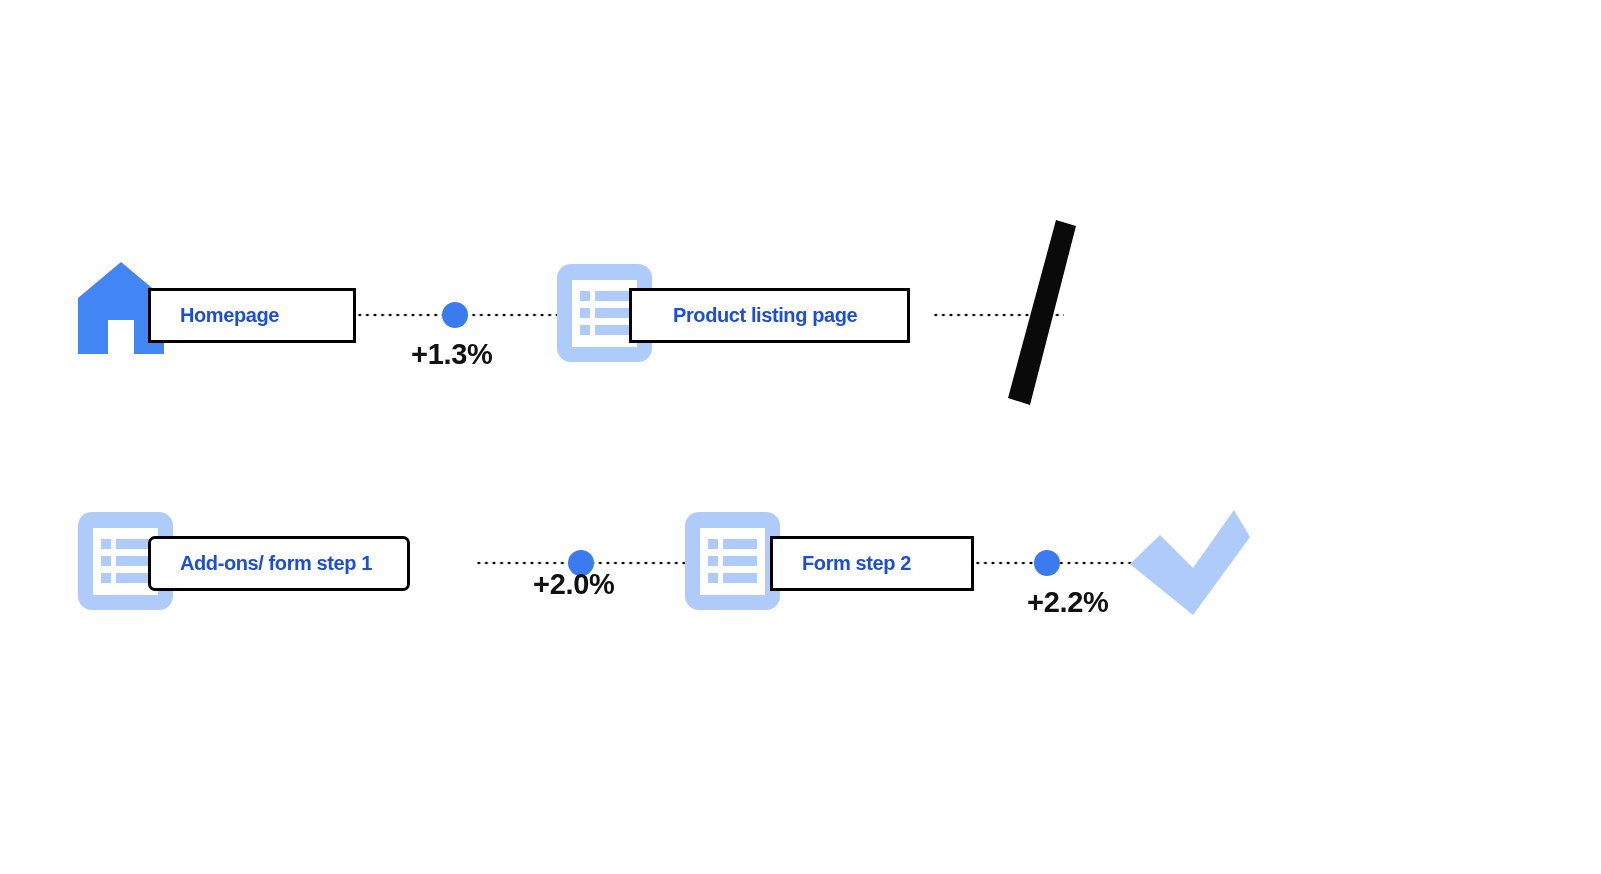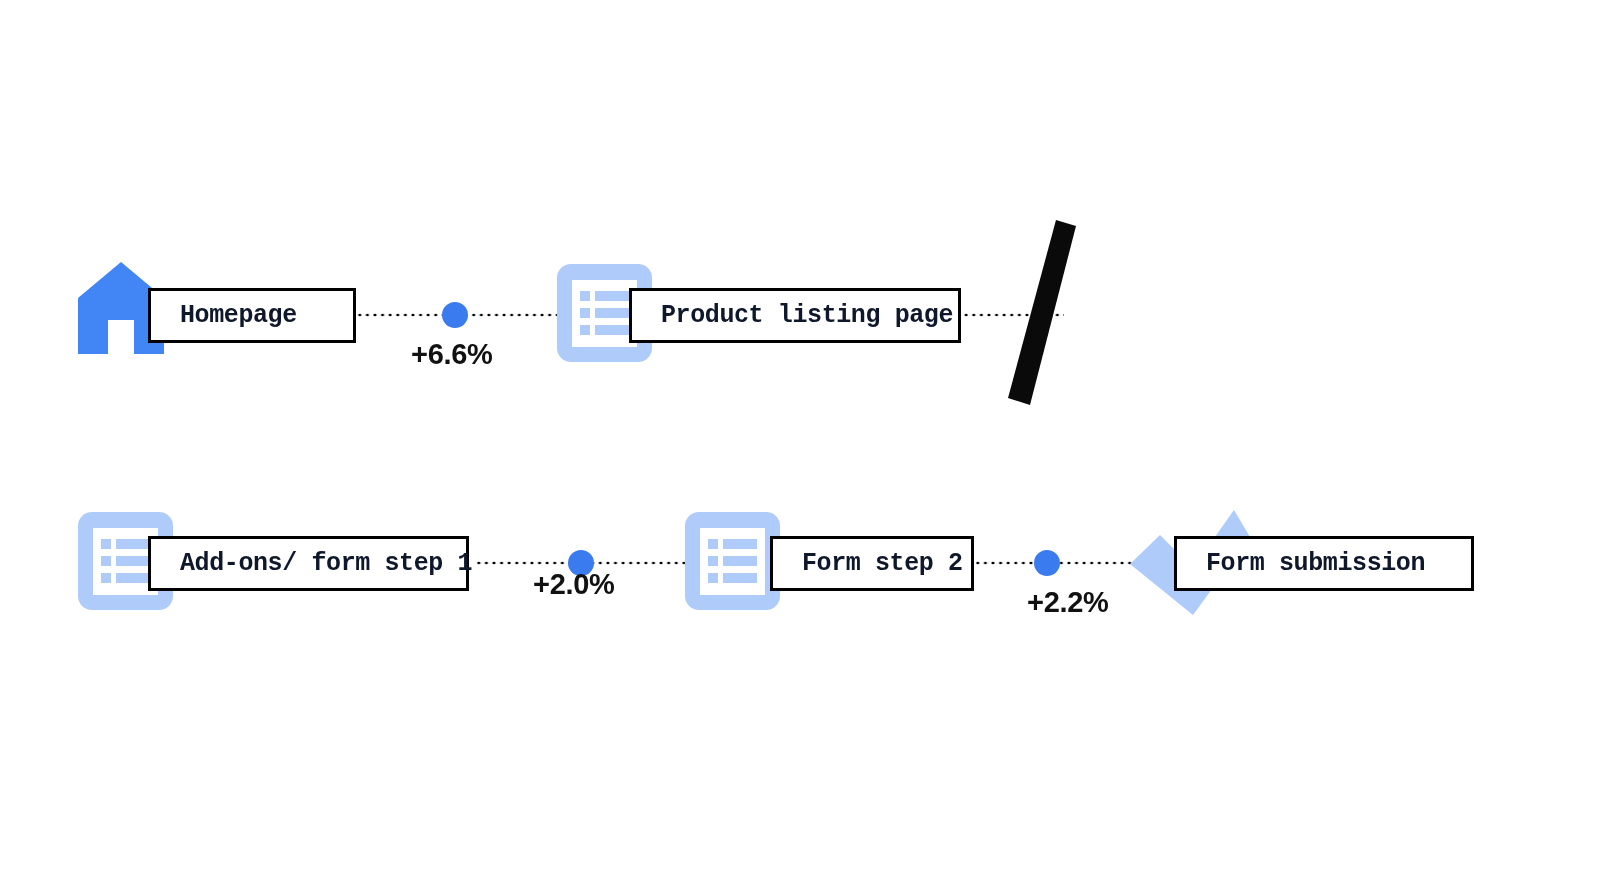--- a/index.html
+++ b/index.html
@@ -52,27 +52,27 @@
   .node-box {
     position: absolute;
     box-sizing: border-box;
     border: 3px solid #000000;
     background: #ffffff;
     display: flex;
     align-items: center;
     z-index: 5;
   }
   .node-label {
-    font-size: 25px;
+    font-size: 20px;
     font-weight: 700;
-    color: #0f172a;
+    color: #1d4ed8;
     white-space: nowrap;
     letter-spacing: -0.4px;
     padding-left: 29px;
-    font-family: Liberation Mono, monospace;
+    font-family: Liberation Sans, sans-serif;
   }
 
   
   .icon-wrap {
     position: absolute;
     z-index: 2;
   }
   .icon-wrap svg { display: block; }
   .slash-wrap { position: absolute; z-index: 8; }
 </style>
@@ -86,36 +86,36 @@
       <path d="M43 0 L86 36 L86 92 L56 92 L56 58 L30 58 L30 92 L0 92 L0 36 Z" fill="#4285f4"></path>
     </svg>
   </div>
 
   <div class="node-box" style="left:148px; top:288px; width:208px; height:55px;">
     <span class="node-label">Homepage</span>
   </div>
 
   <div class="connector" style="left:356px; top:313px; width:212px;"></div>
   <div class="lift-dot" style="left:442px; top:302px;"></div>
-  <div class="lift-label" style="left:411px; top:338px;">+6.6%</div>
+  <div class="lift-label" style="left:411px; top:338px;">+1.3%</div>
 
   <div class="icon-wrap" style="left:557px; top:264px;">
     <svg width="95" height="98" viewBox="0 0 95 98">
       <rect x="0" y="0" width="95" height="98" rx="14" fill="#aecbfa"></rect>
       <rect x="15" y="16" width="65" height="67" fill="#ffffff"></rect>
       <rect x="23" y="27" width="10" height="10" fill="#aecbfa"></rect>
       <rect x="38" y="27" width="34" height="10" fill="#aecbfa"></rect>
       <rect x="23" y="44" width="10" height="10" fill="#aecbfa"></rect>
       <rect x="38" y="44" width="34" height="10" fill="#aecbfa"></rect>
       <rect x="23" y="61" width="10" height="10" fill="#aecbfa"></rect>
       <rect x="38" y="61" width="34" height="10" fill="#aecbfa"></rect>
     </svg>
   </div>
 
-  <div class="node-box" style="left:629px; top:288px; width:332px; height:55px;">
+  <div class="node-box" style="left:629px; top:288px; width:281px; height:55px;padding-left:12px;">
     <span class="node-label">Product listing page</span>
   </div>
 
   <div class="connector" style="left:932px; top:313px; width:132px;"></div>
 
   <div class="slash-wrap" style="left:1000px; top:220px;">
     <svg width="90" height="185" viewBox="0 0 90 185">
       <polygon points="56,0 76,6 30,185 8,178" fill="#0a0a0a"></polygon>
     </svg>
   </div>
@@ -126,21 +126,21 @@
       <rect x="15" y="16" width="65" height="67" fill="#ffffff"></rect>
       <rect x="23" y="27" width="10" height="10" fill="#aecbfa"></rect>
       <rect x="38" y="27" width="34" height="10" fill="#aecbfa"></rect>
       <rect x="23" y="44" width="10" height="10" fill="#aecbfa"></rect>
       <rect x="38" y="44" width="34" height="10" fill="#aecbfa"></rect>
       <rect x="23" y="61" width="10" height="10" fill="#aecbfa"></rect>
       <rect x="38" y="61" width="34" height="10" fill="#aecbfa"></rect>
     </svg>
   </div>
 
-  <div class="node-box" style="left:148px; top:536px; width:321px; height:55px;">
+  <div class="node-box" style="left:148px; top:536px; width:262px; height:55px;border-radius:7px;">
     <span class="node-label">Add-ons/ form step 1</span>
   </div>
 
   <div class="connector" style="left:475px; top:561px; width:220px;"></div>
   <div class="lift-dot" style="left:568px; top:550px;"></div>
   <div class="lift-label" style="left:533px; top:568px;">+2.0%</div>
 
   <div class="icon-wrap" style="left:685px; top:512px;">
     <svg width="95" height="98" viewBox="0 0 95 98">
       <rect x="0" y="0" width="95" height="98" rx="14" fill="#aecbfa"></rect>
@@ -161,17 +161,14 @@
   <div class="connector" style="left:974px; top:561px; width:190px;"></div>
   <div class="lift-dot" style="left:1034px; top:550px;"></div>
   <div class="lift-label" style="left:1027px; top:586px;">+2.2%</div>
 
   <div class="icon-wrap" style="left:1130px; top:505px;">
     <svg width="120" height="110" viewBox="0 0 120 110">
       <polygon points="0,59 30,30 63,63 104,5 120,32 63,110" fill="#aecbfa"></polygon>
     </svg>
   </div>
 
-  <div class="node-box" style="left:1174px; top:536px; width:300px; height:55px;">
-    <span class="node-label">Form submission</span>
-  </div>
 
 </div>
 
 </body></html>

